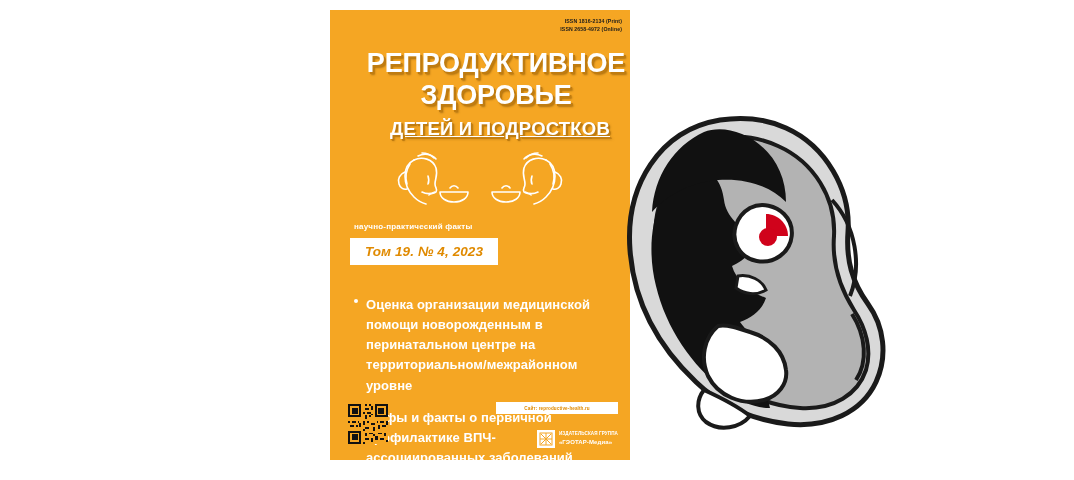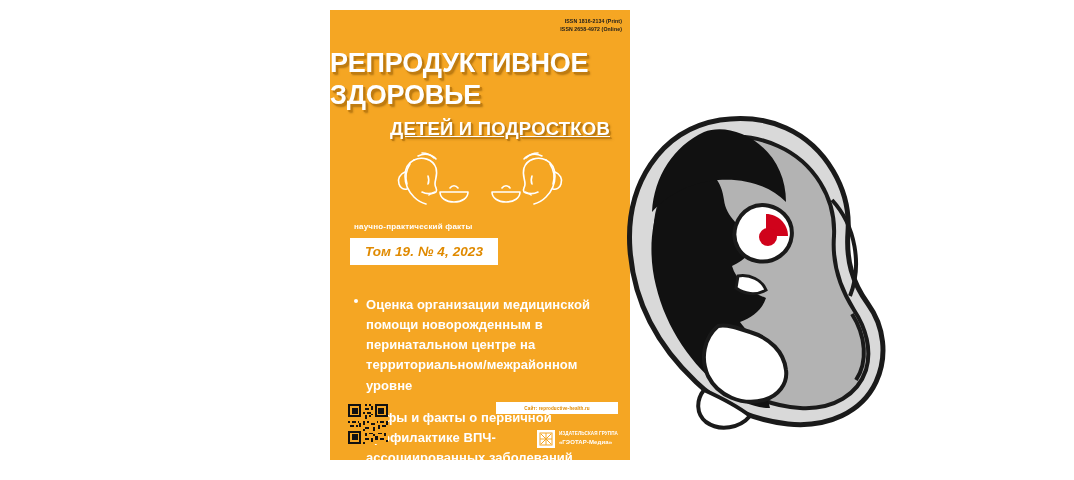--- a/index.html
+++ b/index.html
@@ -34,23 +34,24 @@
     text-align: right;
     color: #1a1a1a;
     font-size: 5.2px;
     font-weight: bold;
     line-height: 1.5;
     letter-spacing: .1px;
   }
 
   .title-main {
     position: absolute;
-    left: 0;
+    left: 16px;
     top: 38px;
     width: 300px;
+    text-align: center;
     color: #ffffff;
     font-weight: bold;
     font-size: 27px;
     line-height: 1.18;
     letter-spacing: -0.2px;
     text-shadow:
        1.5px 1.5px 0 #c07c10,
        2px 2px 0 #c07c10,
        2.5px 2.5px 2px rgba(120,75,5,.55);
   }

